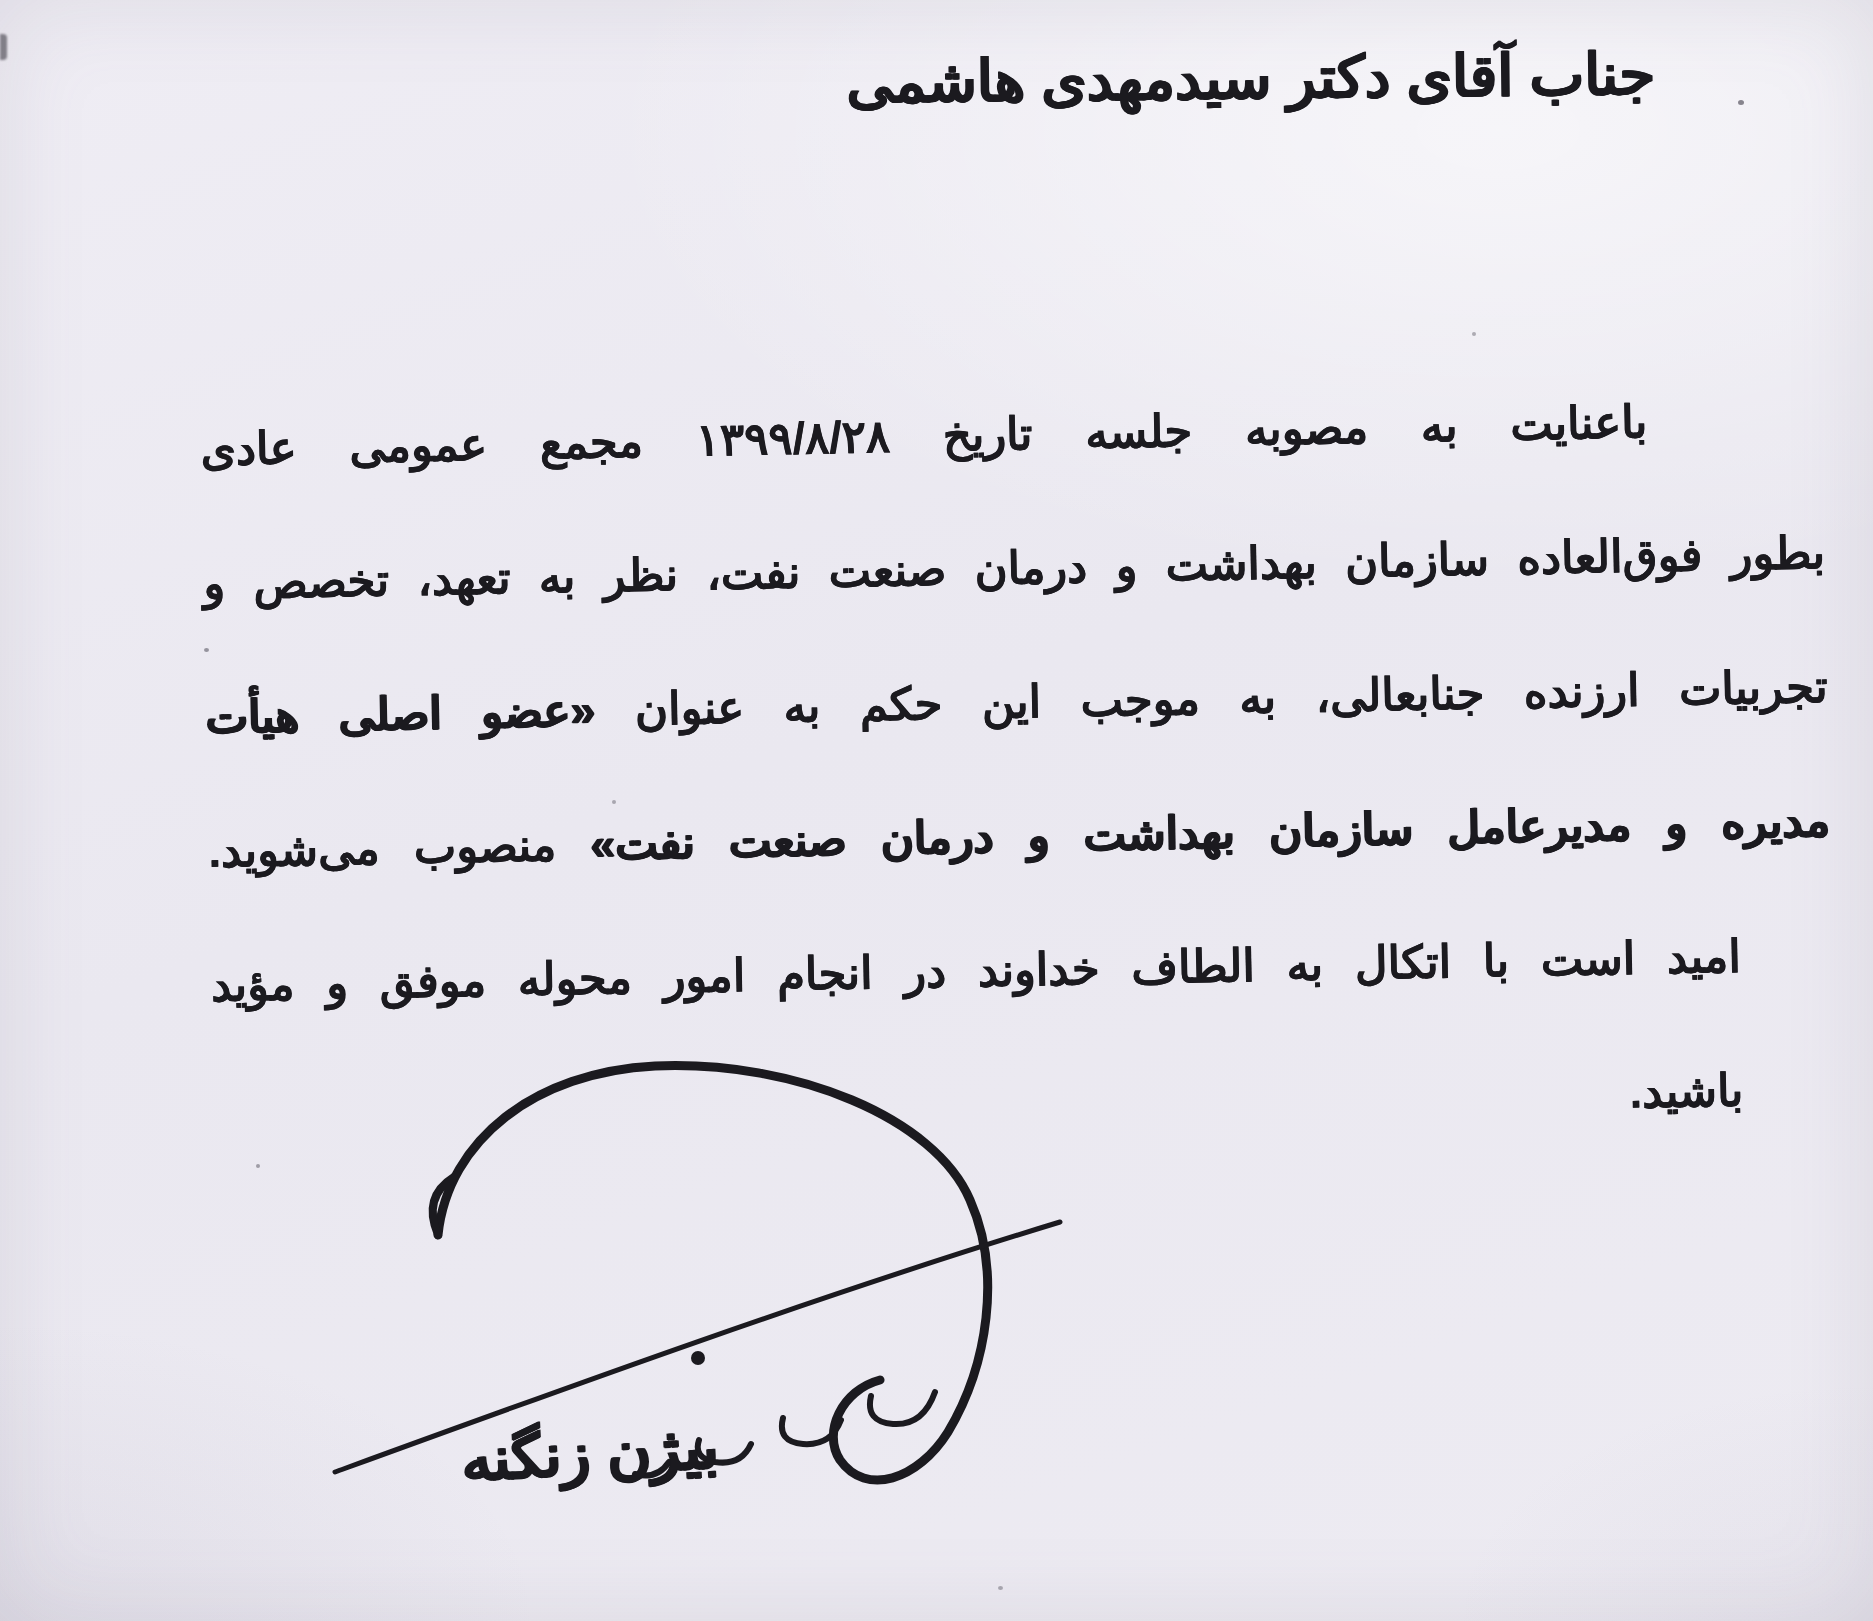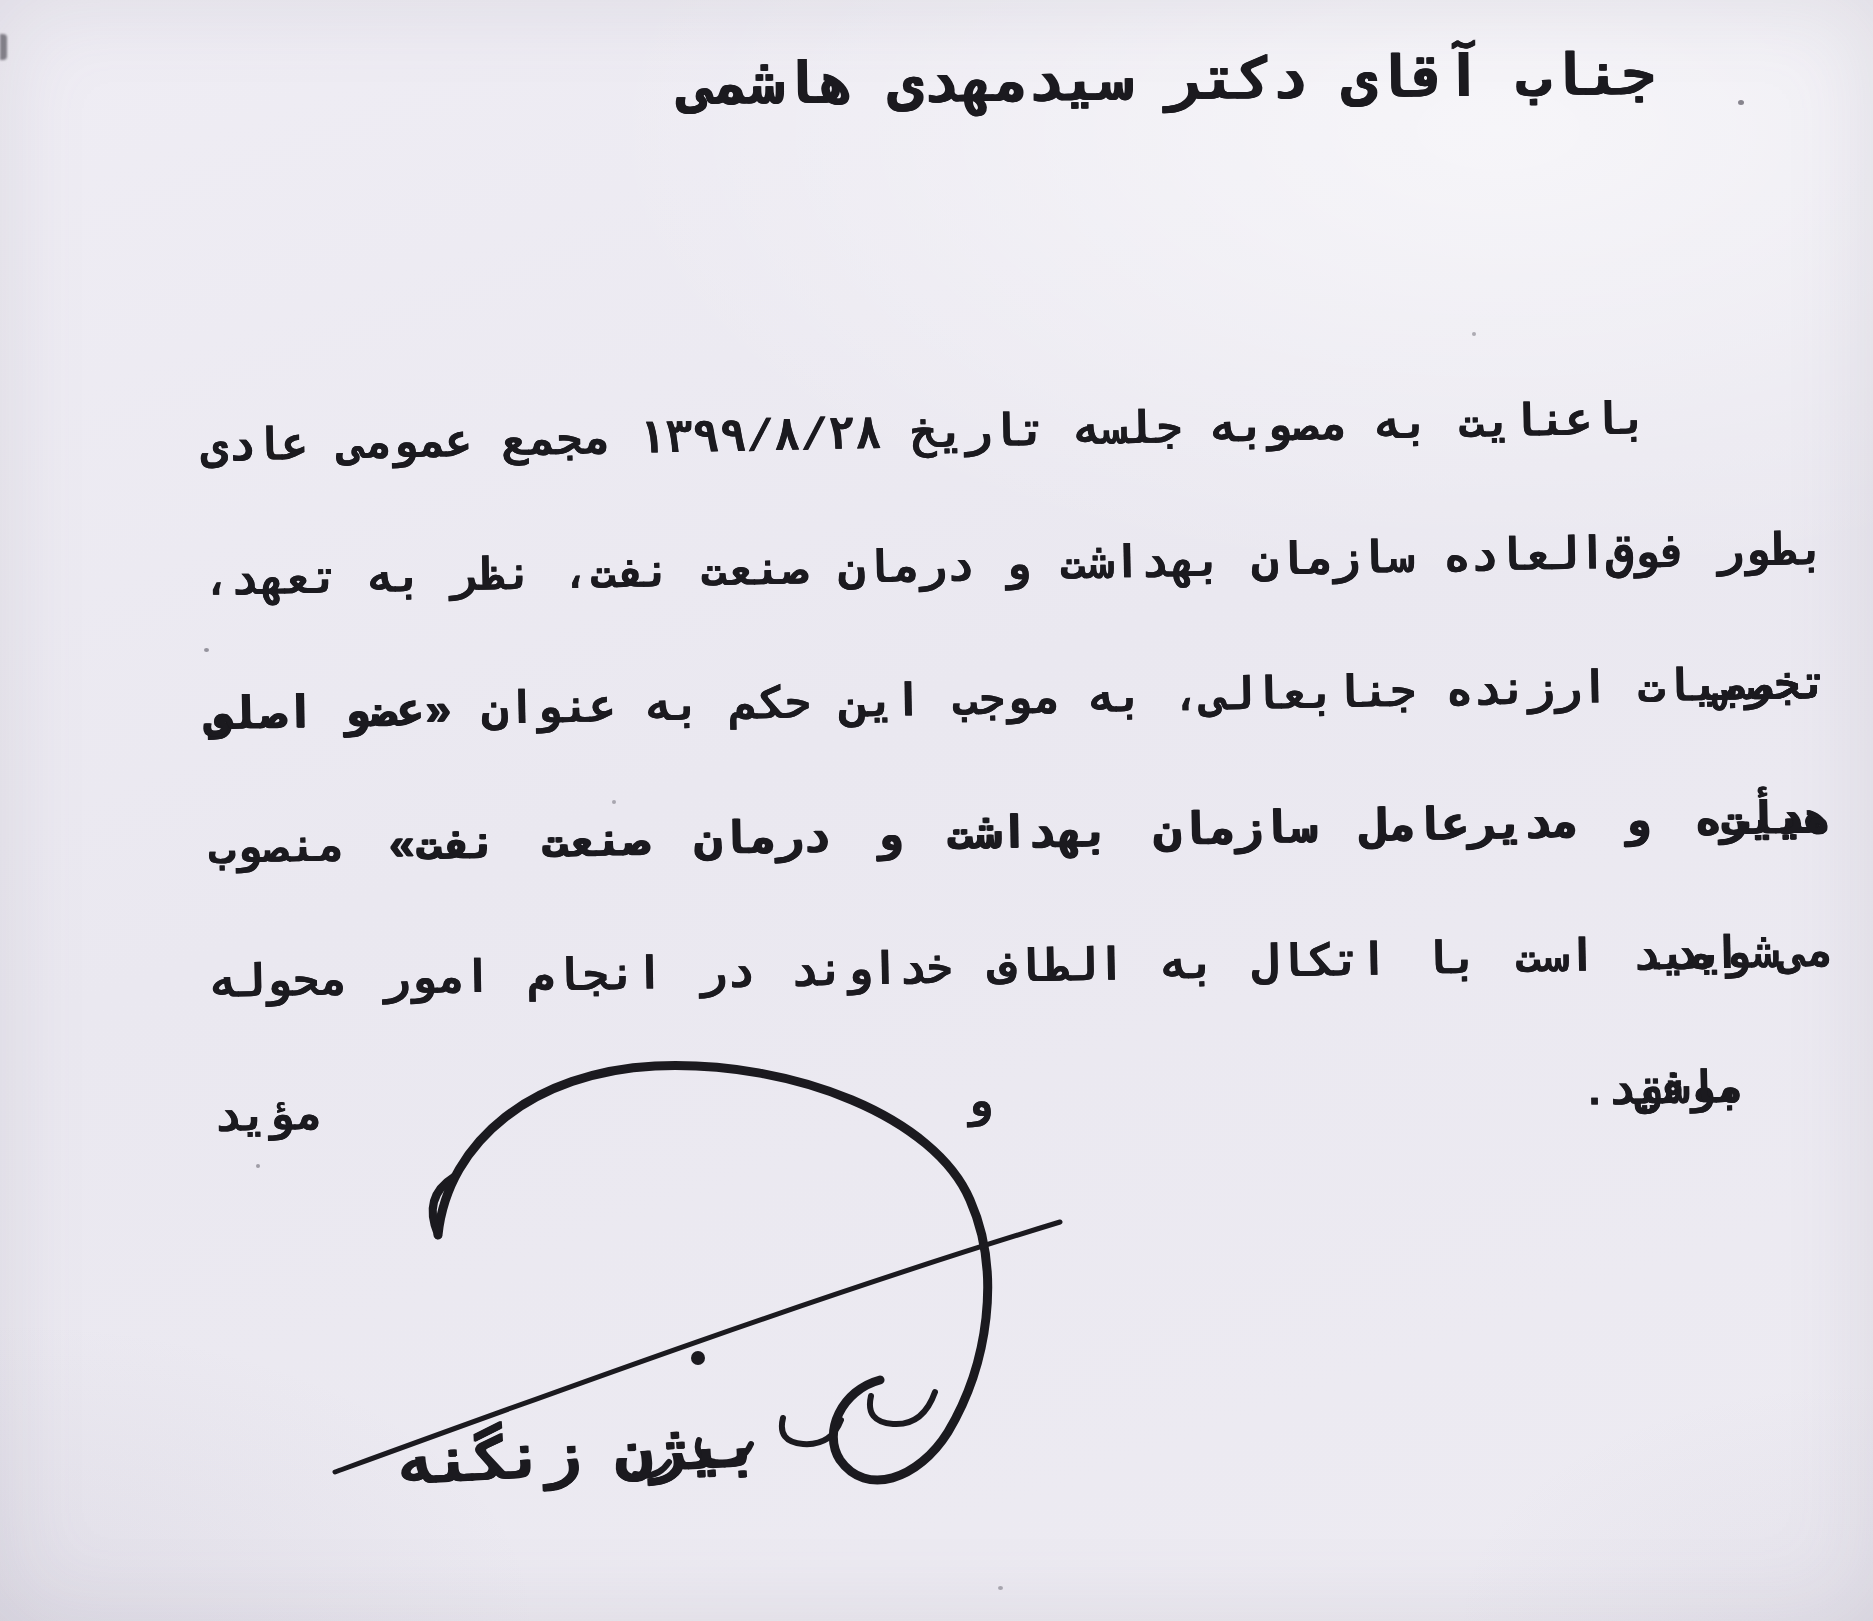--- a/index.html
+++ b/index.html
@@ -1,21 +1,21 @@
 <!DOCTYPE html>
 <html lang="fa"><head>
 <meta charset="utf-8">
 <style>
   html,body{margin:0;padding:0;background:#d8d6dd;}
   .page{
     position:relative;
     width:1873px;height:1621px;
     overflow:hidden;
     direction:rtl;
-    font-family:Liberation Mono, monospace;
+    font-family:Liberation Sans, sans-serif;
     background:
       radial-gradient(1400px 700px at 80% 8%, rgba(255,255,255,.55), rgba(255,255,255,0) 65%),
       radial-gradient(900px 500px at 0% 100%, rgba(130,122,150,.10), rgba(130,122,150,0) 60%),
       radial-gradient(700px 400px at 100% 100%, rgba(130,122,150,.08), rgba(130,122,150,0) 60%),
       linear-gradient(160deg,#efedf4 0%, #eae8f0 45%, #edebf2 100%);
     box-shadow: inset 0 0 90px rgba(110,104,130,.14);
     color:#1b1a1f;
   }
   
   .recipient{

